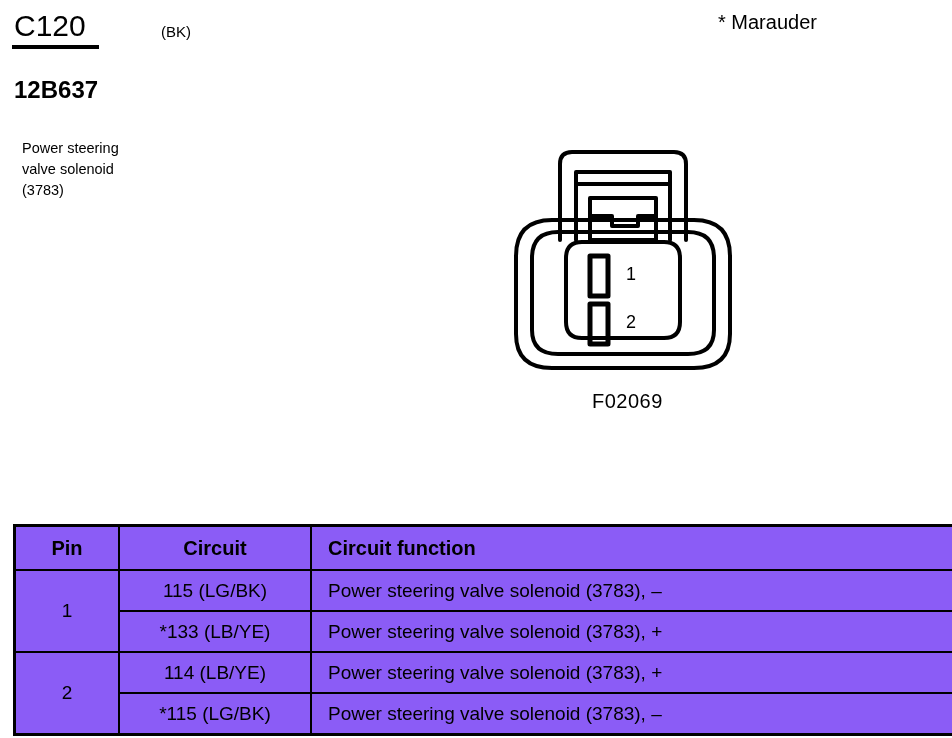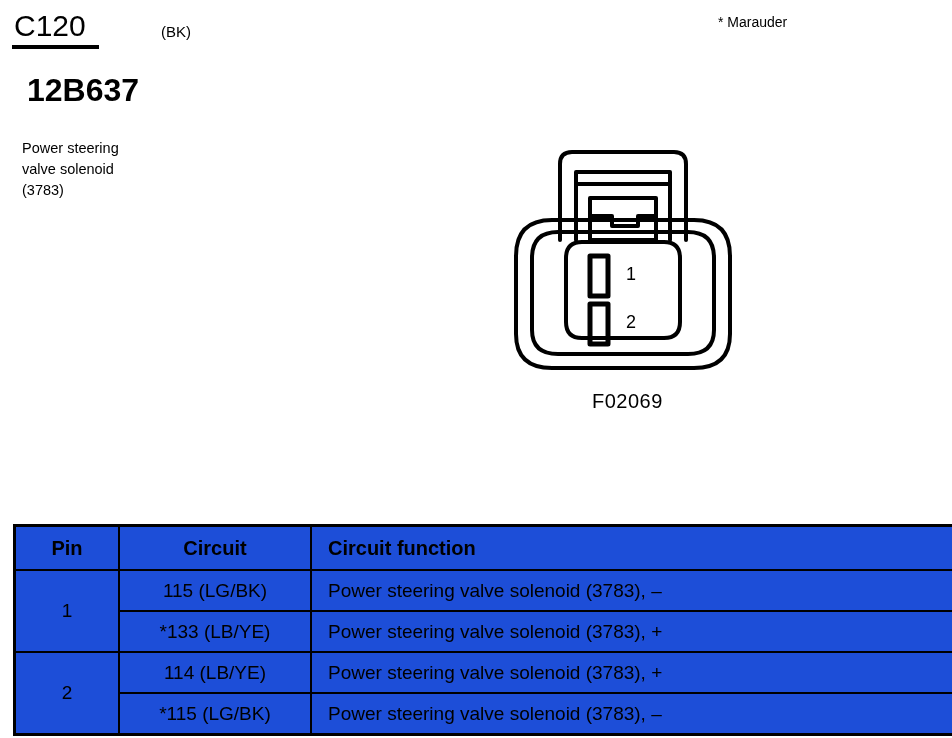--- a/index.html
+++ b/index.html
@@ -39,38 +39,37 @@
     left: 113px;
     top: 24px;
     font-size: 15px;
     line-height: 16px;
     margin-left: 48px;
   }
   #part-number {
     position: absolute;
     left: 14px;
     top: 76px;
-    font-size: 32px;
+    font-size: 24px;
     font-weight: bold;
     line-height: 28px;
-    margin-left: 13px;
   }
   #component-desc {
     position: absolute;
     left: 22px;
     top: 138px;
     font-size: 14.5px;
     line-height: 21px;
     white-space: pre-line;
   }
   #footnote {
     position: absolute;
     left: 718px;
     top: 12px;
-    font-size: 14px;
+    font-size: 20px;
     line-height: 20px;
     text-align: right;
   }
 
   
   #connector-drawing {
     position: absolute;
     left: 498px;
     top: 136px;
     width: 250px;
@@ -101,21 +100,21 @@
     table-layout: fixed;
   }
   table.pin-table th,
   table.pin-table td {
     border: 2px solid #000;
     padding: 0 6px;
     height: 39px;
     font-size: 19px;
     text-align: center;
     vertical-align: middle;
-    background: #1d4ed8;
+    background: #8b5cf6;
   }
   table.pin-table th {
     font-weight: bold;
     font-size: 20px;
     height: 42px;
   }
   table.pin-table .col-pin   { width: 90px; }
   table.pin-table .col-circ  { width: 178px; }
   table.pin-table .col-func  { width: 658px; text-align: left; padding-left: 16px; }
   table.pin-table td.cell-func { text-align: left; padding-left: 16px; }

